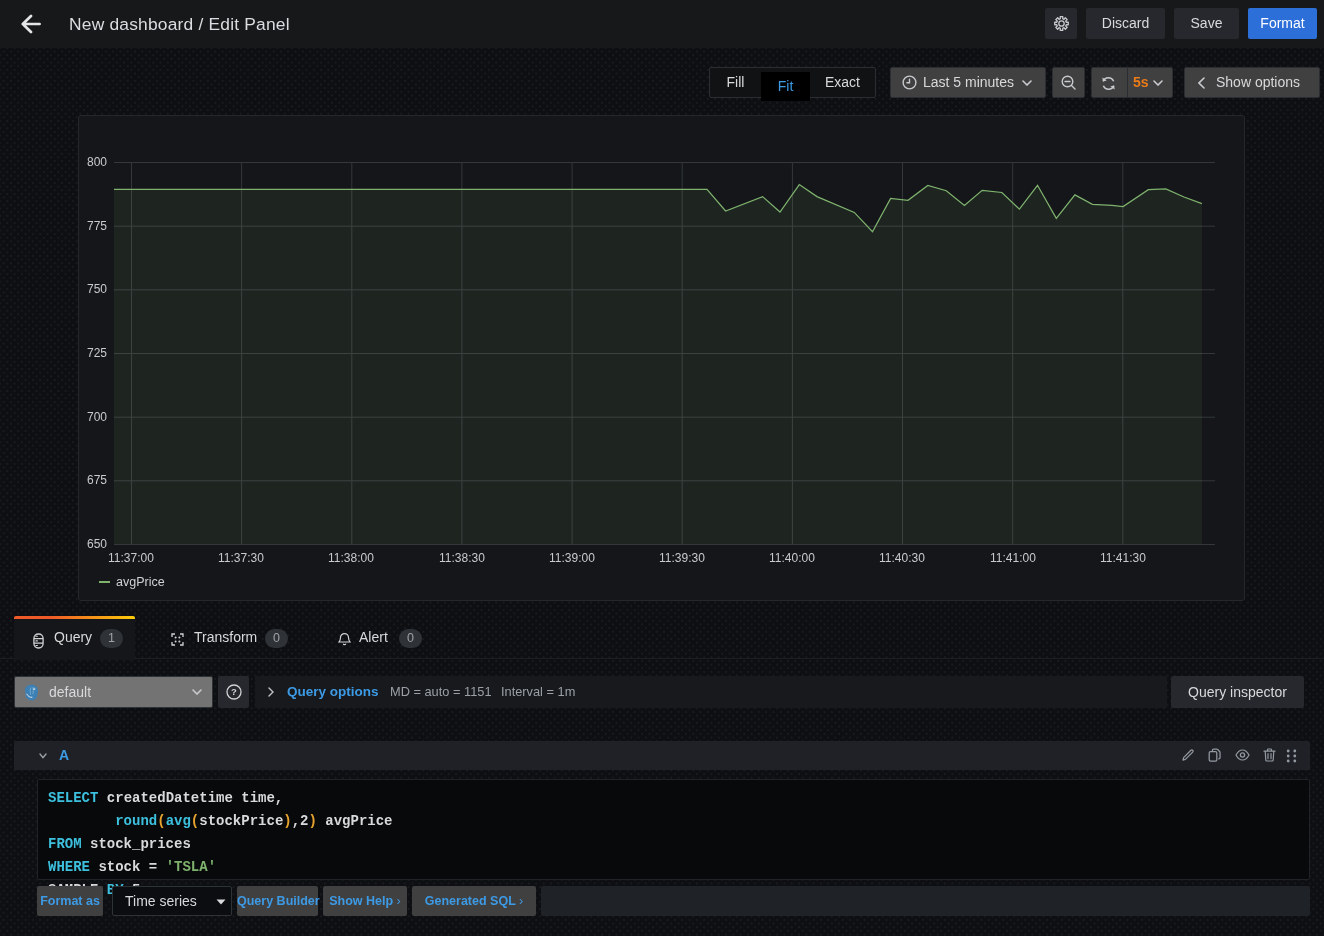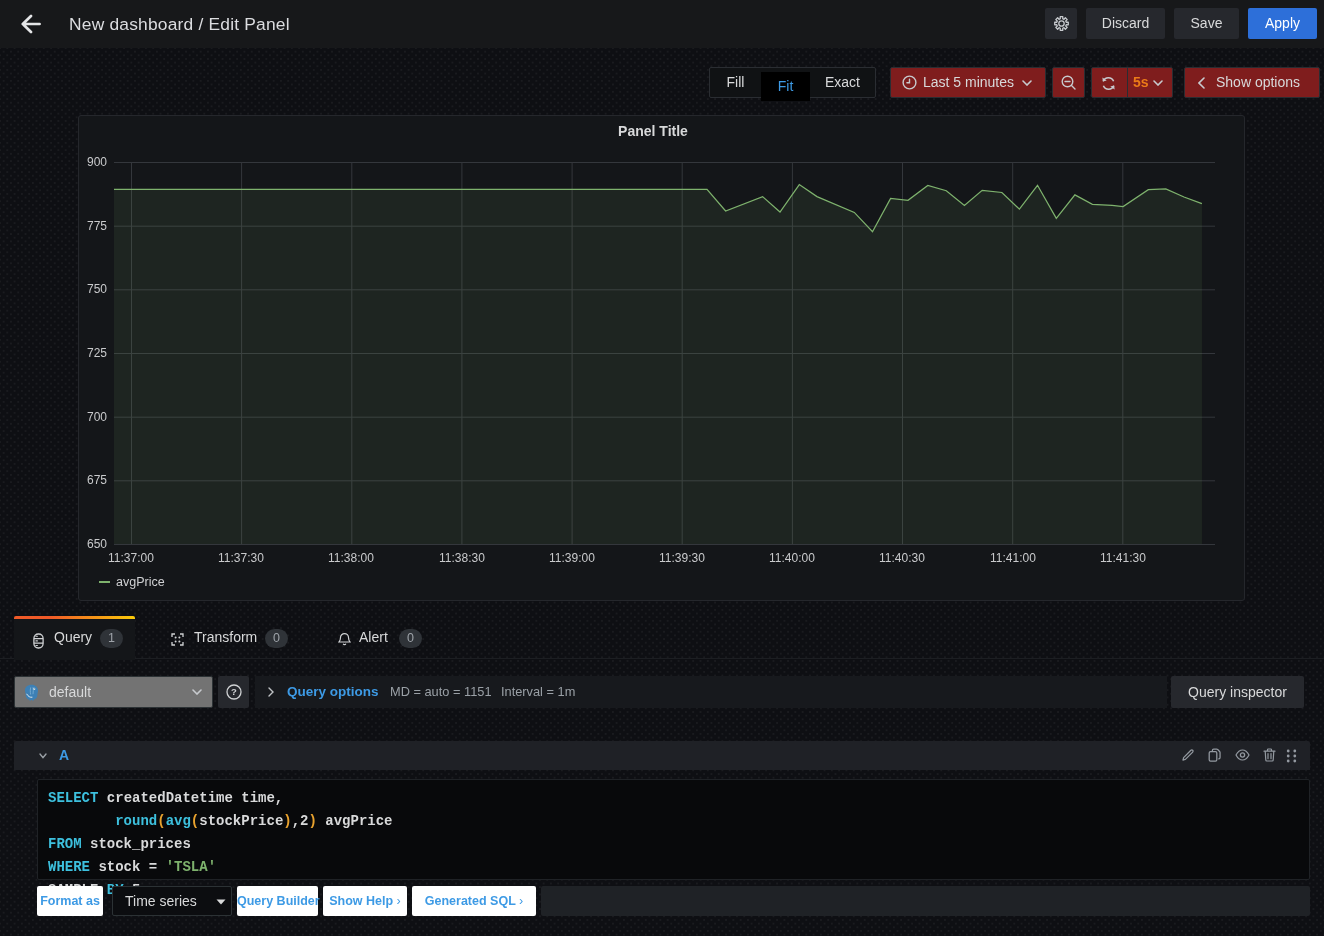--- a/index.html
+++ b/index.html
@@ -8,21 +8,21 @@
 .dots { background-image: radial-gradient(circle, rgba(255,255,255,0.05) 0.8px, transparent 1.1px), radial-gradient(circle, rgba(255,255,255,0.05) 0.8px, transparent 1.1px); background-size:7.3px 7.3px; background-position:0 0, 3.65px 3.65px; }
 .abs { position:absolute; }
 
 
 #navbar { position:absolute; left:0; top:0; width:1324px; height:48px; background:#17181a; }
 #navtitle { position:absolute; left:69px; top:14px; font-size:17.4px; font-weight:500; color:#dcdde0; letter-spacing:0.2px; }
 .navbtn { position:absolute; top:8px; height:31px; background:#26282d; border-radius:2px; color:#d8d9da; font-size:14px; font-weight:500; text-align:center; line-height:31px; }
 #btn-apply { background:#2d6fd9; color:#ffffff; }
 
 
-.tbox { position:absolute; top:67px; height:31px; background:#7f1d1d; border:1px solid #2a2d32; border-radius:2px; color:#d8d9da; font-size:14px; font-weight:500; }
+.tbox { position:absolute; top:67px; height:31px; background:#404040; border:1px solid #2a2d32; border-radius:2px; color:#d8d9da; font-size:14px; font-weight:500; }
 
 
 #panel { position:absolute; left:78px; top:115px; width:1167px; height:486px; background:#141619; border:1px solid #25272c; border-radius:3px; }
 #paneltitle { position:absolute; left:0; top:7px; width:1148px; text-align:center; font-size:14px; font-weight:700; color:#d8d9da; }
 .ylab { position:absolute; width:28px; text-align:right; font-size:12px; color:#c9cacc; }
 .xlab { position:absolute; width:60px; text-align:center; font-size:12px; color:#c9cacc; top:435px; }
 #legend { position:absolute; left:20px; top:459px; font-size:12.5px; color:#d0d1d3; }
 
 
 .tabtxt { font-size:14px; font-weight:500; color:#d8d9da; }
@@ -32,21 +32,21 @@
 #dsbox { position:absolute; left:14px; top:676px; width:199px; height:32px; background:#737373; border:1px solid #2c3235; border-radius:2px; }
 #helpbtn { position:absolute; left:218px; top:676px; width:31px; height:32px; background:#26282d; border-radius:2px; }
 #qopts { position:absolute; left:255px; top:676px; width:912px; height:32px; background:#17191d; }
 #qinspect { position:absolute; left:1171px; top:676px; width:133px; height:32px; background:#26282d; border-radius:2px; text-align:center; line-height:32px; font-size:14px; font-weight:500; color:#d8d9da; }
 #qhead { position:absolute; left:14px; top:741px; width:1296px; height:29px; background:#1f2126; border-radius:2px 2px 0 0; }
 #codebox { position:absolute; left:37px; top:779px; width:1273px; height:101px; background:#08090b; border:1px solid #1f2226; border-radius:2px; }
 #code { position:absolute; left:10px; top:7px; font-family:"Liberation Mono", monospace; font-size:14px; font-weight:700; line-height:23px; color:#d8d9da; white-space:pre; }
 .kw { color:#3dc0de; }
 .par { color:#e8a22e; }
 .str { color:#7eb26d; }
-.fbtn { position:absolute; top:886px; height:30px; white-space:nowrap; background:#ffffff; border-radius:2px; color:#3d9ae5; font-size:12.5px; font-weight:700; text-align:center; line-height:30px; }
+.fbtn { position:absolute; top:886px; height:30px; white-space:nowrap; background:#404040; border-radius:2px; color:#3d9ae5; font-size:12.5px; font-weight:700; text-align:center; line-height:30px; }
 .blue { color:#3d9ae5; }
 svg { display:block; }
 .icon { position:absolute; }
 </style>
 </head>
 <body>
 <div class="dots abs" style="left:0;top:48px;width:1324px;height:888px;"></div>
 
 <div id="navbar">
   <svg class="icon" style="left:21px;top:14px;" width="21" height="20" viewBox="0 0 21 20">
@@ -54,21 +54,21 @@
     </svg>
   <div id="navtitle">New dashboard / Edit Panel</div>
   <div class="navbtn dots" style="left:1045px;width:32px;">
     <svg style="margin:7px auto 0;" width="17" height="17" viewBox="0 0 17 17">
         <path d="M13.24 7.27 L15.28 7.21 L15.28 9.79 L13.24 9.73 L12.72 10.99 L14.21 12.38 L12.38 14.21 L10.99 12.72 L9.73 13.24 L9.79 15.28 L7.21 15.28 L7.27 13.24 L6.01 12.72 L4.62 14.21 L2.79 12.38 L4.28 10.99 L3.76 9.73 L1.72 9.79 L1.72 7.21 L3.76 7.27 L4.28 6.01 L2.79 4.62 L4.62 2.79 L6.01 4.28 L7.27 3.76 L7.21 1.72 L9.79 1.72 L9.73 3.76 L10.99 4.28 L12.38 2.79 L14.21 4.62 L12.72 6.01 Z" fill="none" stroke="#c7cace" stroke-width="1.3" stroke-linejoin="round"></path>
         <circle cx="8.5" cy="8.5" r="2.7" fill="none" stroke="#c7cace" stroke-width="1.3"></circle>
       </svg>
   </div>
   <div class="navbtn dots" style="left:1086px;width:79px;">Discard</div>
   <div class="navbtn dots" style="left:1174px;width:65px;">Save</div>
-  <div class="navbtn dots" id="btn-apply" style="left:1248px;width:69px;">Apply</div>
+  <div class="navbtn dots" id="btn-apply" style="left:1248px;width:69px;">Format</div>
 </div>
 
 <div class="tbox dots" style="left:709px;width:167px;background:#101214;">
   <div class="abs" style="left:0;top:0;width:51px;height:29px;text-align:center;line-height:29px;">Fill</div>
   <div class="abs dots" style="left:51px;top:4px;width:49px;height:29px;text-align:center;line-height:29px;background:#000000;color:#3d9ae5;">Fit</div>
   <div class="abs" style="left:100px;top:0;width:65px;height:29px;text-align:center;line-height:29px;">Exact</div>
 </div>
 <div class="tbox dots" style="left:890px;width:156px;">
   <svg class="icon" style="left:11px;top:7px;" width="15" height="15" viewBox="0 0 15 15">
       <circle cx="7.5" cy="7.5" r="6.4" fill="none" stroke="#c7cace" stroke-width="1.4"></circle>
@@ -101,30 +101,29 @@
     </svg>
 </div>
 <div class="tbox dots" style="left:1184px;width:136px;">
   <svg class="icon" style="left:13px;top:9px;" width="7" height="12" viewBox="0 0 7 12">
       <path d="M6 1 L1 6 L6 11" stroke="#c7cace" stroke-width="1.6" fill="none" stroke-linecap="round"></path>
     </svg>
   <span class="abs" style="left:31px;top:0;line-height:29px;">Show options</span>
 </div>
 
 <div id="panel">
-  <div id="paneltitle">Panel Title</div>
   <svg class="icon" style="left:0;top:0;" width="1165" height="484" viewBox="0 0 1165 484">
     <g stroke="#34373c" stroke-width="1">
       <path d="M35 46.5 H1136 M35 110.2 H1136 M35 173.8 H1136 M35 237.5 H1136 M35 301.2 H1136 M35 364.8 H1136 M35 428.5 H1136"></path>
       <path d="M52.5 46 V428 M162.6 46 V428 M272.8 46 V428 M382.9 46 V428 M493.1 46 V428 M603.2 46 V428 M713.4 46 V428 M823.5 46 V428 M933.7 46 V428 M1043.8 46 V428"></path>
     </g>
     <path d="M35 73.3 L628 73.3 L646.6 95 L683.6 80.6 L701 96 L720.3 68.6 L738 80.6 L775.3 96.4 L793.5 115.7 L811.6 82.5 L829 84.3 L848.8 69.5 L867.3 74.7 L885.4 89.4 L903.2 74.3 L922.9 76.5 L940.4 93.1 L958.5 69.3 L977.3 102.3 L995.9 78.9 L1013.4 88.3 L1033.1 89.4 L1044.1 90.5 L1069.3 73.7 L1086.8 73 L1105 81 L1122.9 87.7 L1122.9 428 L35 428 Z" fill="rgba(126,178,109,0.10)" stroke="none"></path>
     <path d="M35 73.3 L628 73.3 L646.6 95 L683.6 80.6 L701 96 L720.3 68.6 L738 80.6 L775.3 96.4 L793.5 115.7 L811.6 82.5 L829 84.3 L848.8 69.5 L867.3 74.7 L885.4 89.4 L903.2 74.3 L922.9 76.5 L940.4 93.1 L958.5 69.3 L977.3 102.3 L995.9 78.9 L1013.4 88.3 L1033.1 89.4 L1044.1 90.5 L1069.3 73.7 L1086.8 73 L1105 81 L1122.9 87.7" fill="none" stroke="#7eb26d" stroke-width="1.25"></path>
   </svg>
-  <div class="ylab" style="left:0px;top:39px;">900</div>
+  <div class="ylab" style="left:0px;top:39px;">800</div>
   <div class="ylab" style="left:0px;top:103px;">775</div>
   <div class="ylab" style="left:0px;top:166px;">750</div>
   <div class="ylab" style="left:0px;top:230px;">725</div>
   <div class="ylab" style="left:0px;top:294px;">700</div>
   <div class="ylab" style="left:0px;top:357px;">675</div>
   <div class="ylab" style="left:0px;top:421px;">650</div>
   <div class="xlab" style="left:22px;">11:37:00</div>
   <div class="xlab" style="left:132px;">11:37:30</div>
   <div class="xlab" style="left:242px;">11:38:00</div>
   <div class="xlab" style="left:353px;">11:38:30</div>

